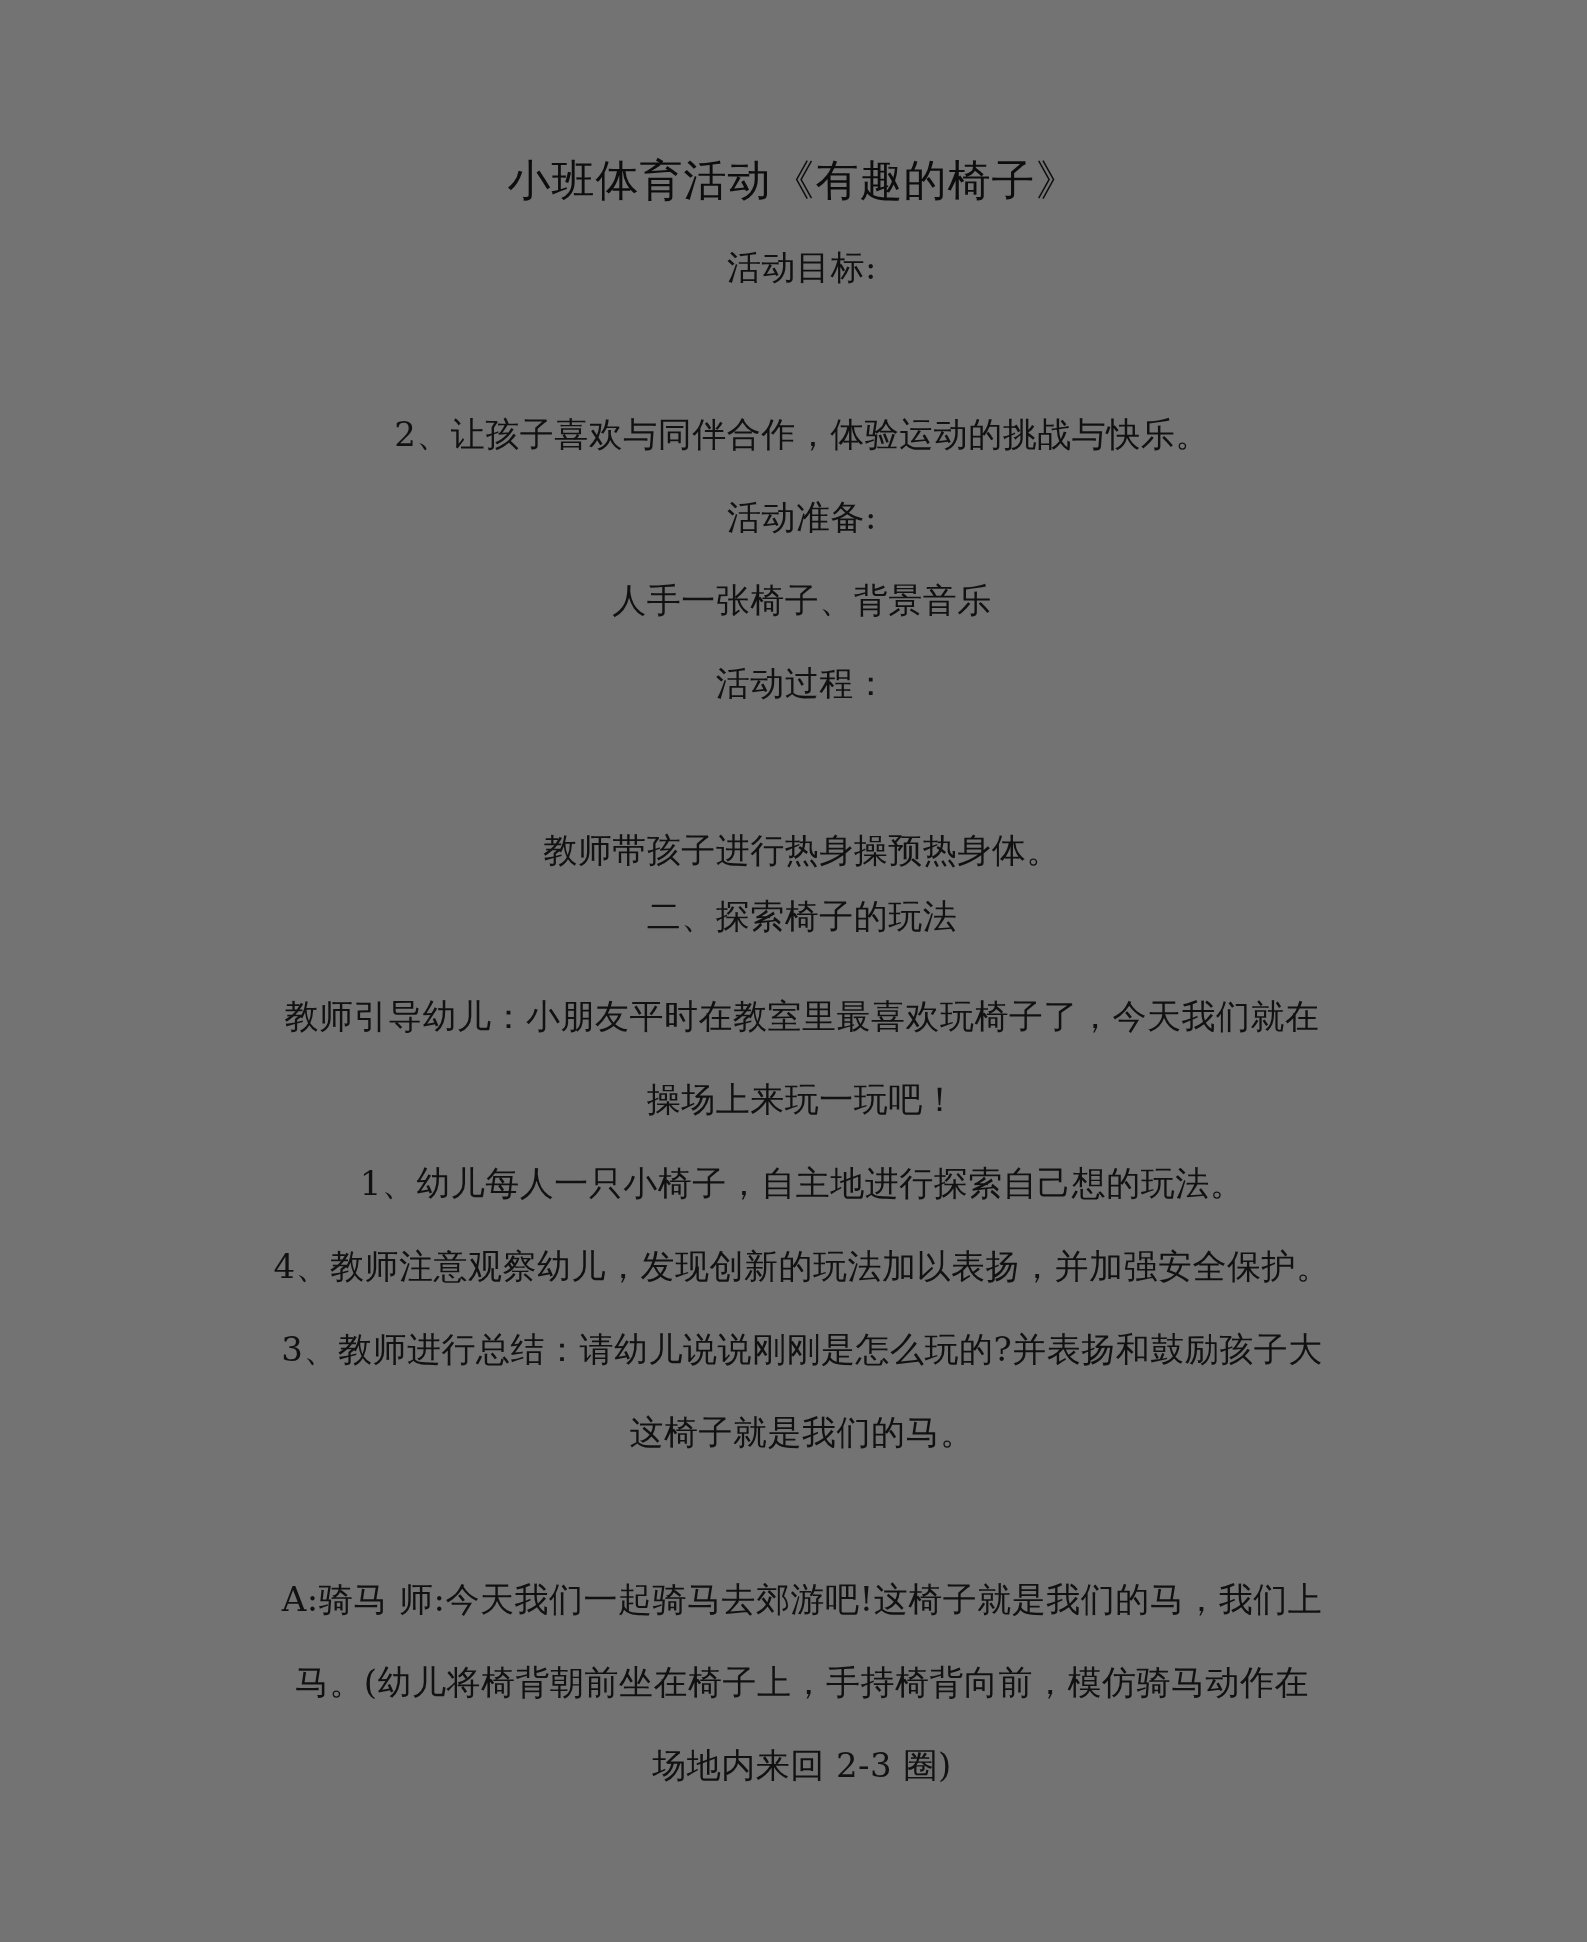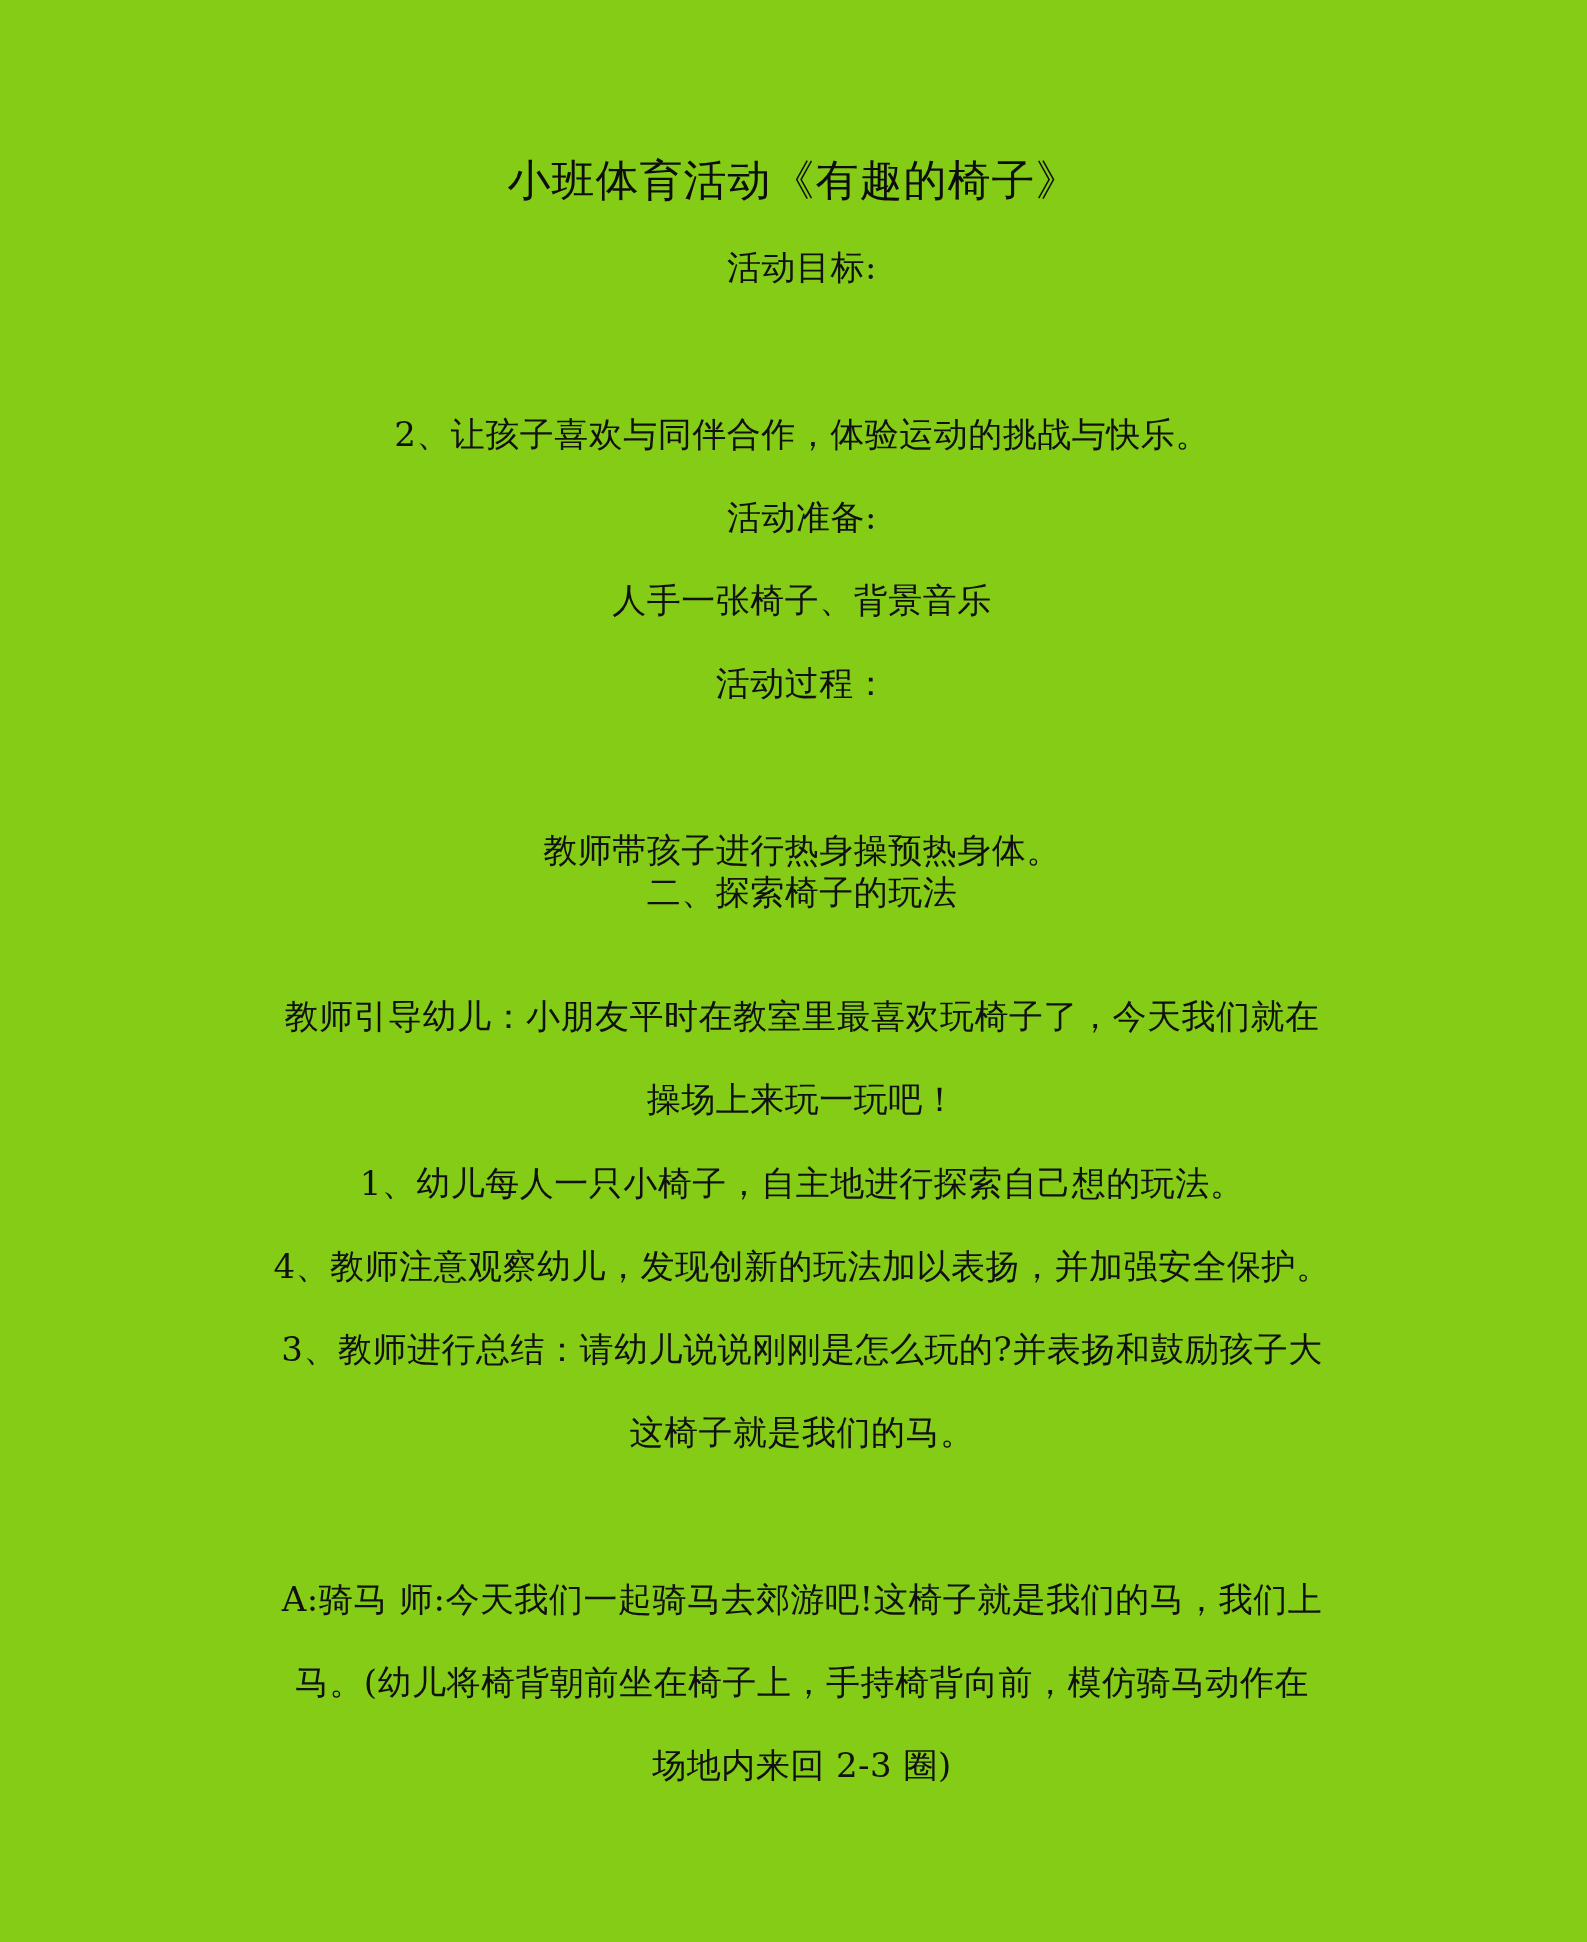--- a/index.html
+++ b/index.html
@@ -13,21 +13,21 @@
       position: relative;
       overflow: hidden;
       color: #111111;
       font-family: "DejaVu Serif", "Liberation Serif", serif;
     }
     .page {
       position: absolute;
       left: 0; top: 0;
       width: 1587px;
       height: 1942px;
-      background: #84cc16;
+      background: #737373;
     }
     .title {
       position: absolute;
       left: 0;
       width: 1587px;
       top: 150px;
       text-align: center;
       font-size: 43px;
       line-height: 60px;
       letter-spacing: 1px;
@@ -50,21 +50,21 @@
 
 <div class="page">
   <div class="title">小班体育活动《有趣的椅子》</div>
 
   <div class="line" style="top:243px">活动目标:</div>
   <div class="line" style="top:410px">2、让孩子喜欢与同伴合作，体验运动的挑战与快乐。</div>
   <div class="line" style="top:493px">活动准备:</div>
   <div class="line" style="top:576px">人手一张椅子、背景音乐</div>
   <div class="line" style="top:659px">活动过程：</div>
   <div class="line" style="top:826px">教师带孩子进行热身操预热身体。</div>
-  <div class="line" style="top:868px">二、探索椅子的玩法</div>
+  <div class="line" style="top:892px">二、探索椅子的玩法</div>
   <div class="line" style="top:992px">教师引导幼儿：小朋友平时在教室里最喜欢玩椅子了，今天我们就在</div>
   <div class="line" style="top:1075px">操场上来玩一玩吧！</div>
   <div class="line" style="top:1159px">1、幼儿每人一只小椅子，自主地进行探索自己想的玩法。</div>
   <div class="line" style="top:1242px">4、教师注意观察幼儿，发现创新的玩法加以表扬，并加强安全保护。</div>
   <div class="line" style="top:1325px">3、教师进行总结：请幼儿说说刚刚是怎么玩的?并表扬和鼓励孩子大</div>
   <div class="line" style="top:1408px">这椅子就是我们的马。</div>
   <div class="line" style="top:1575px">A:骑马  师:今天我们一起骑马去郊游吧!这椅子就是我们的马，我们上</div>
   <div class="line" style="top:1658px">马。(幼儿将椅背朝前坐在椅子上，手持椅背向前，模仿骑马动作在</div>
   <div class="line" style="top:1741px">场地内来回 2-3 圈)</div>
 </div>

